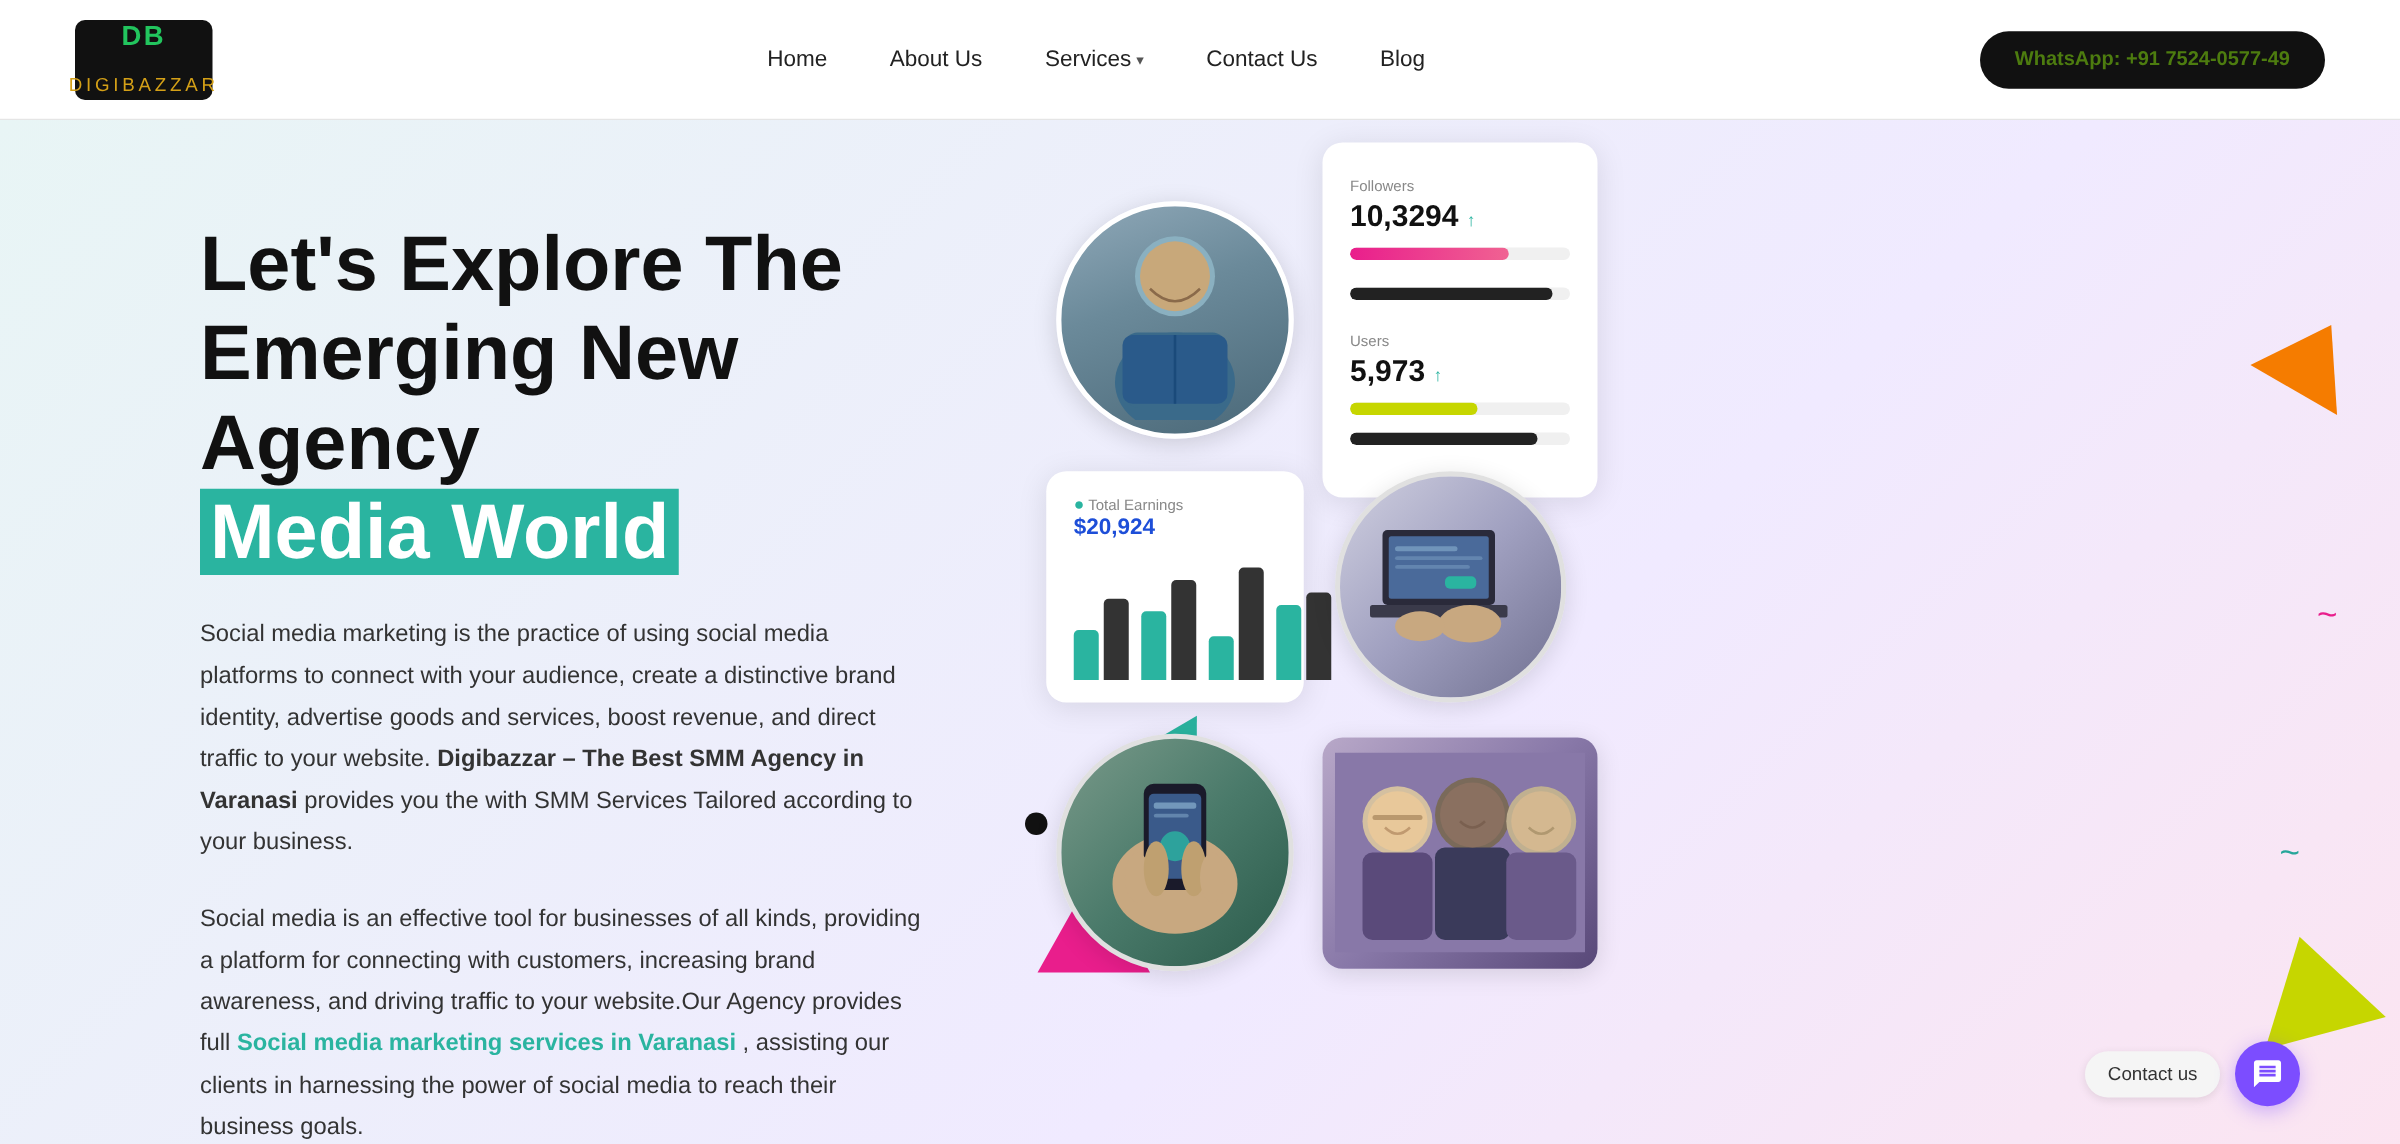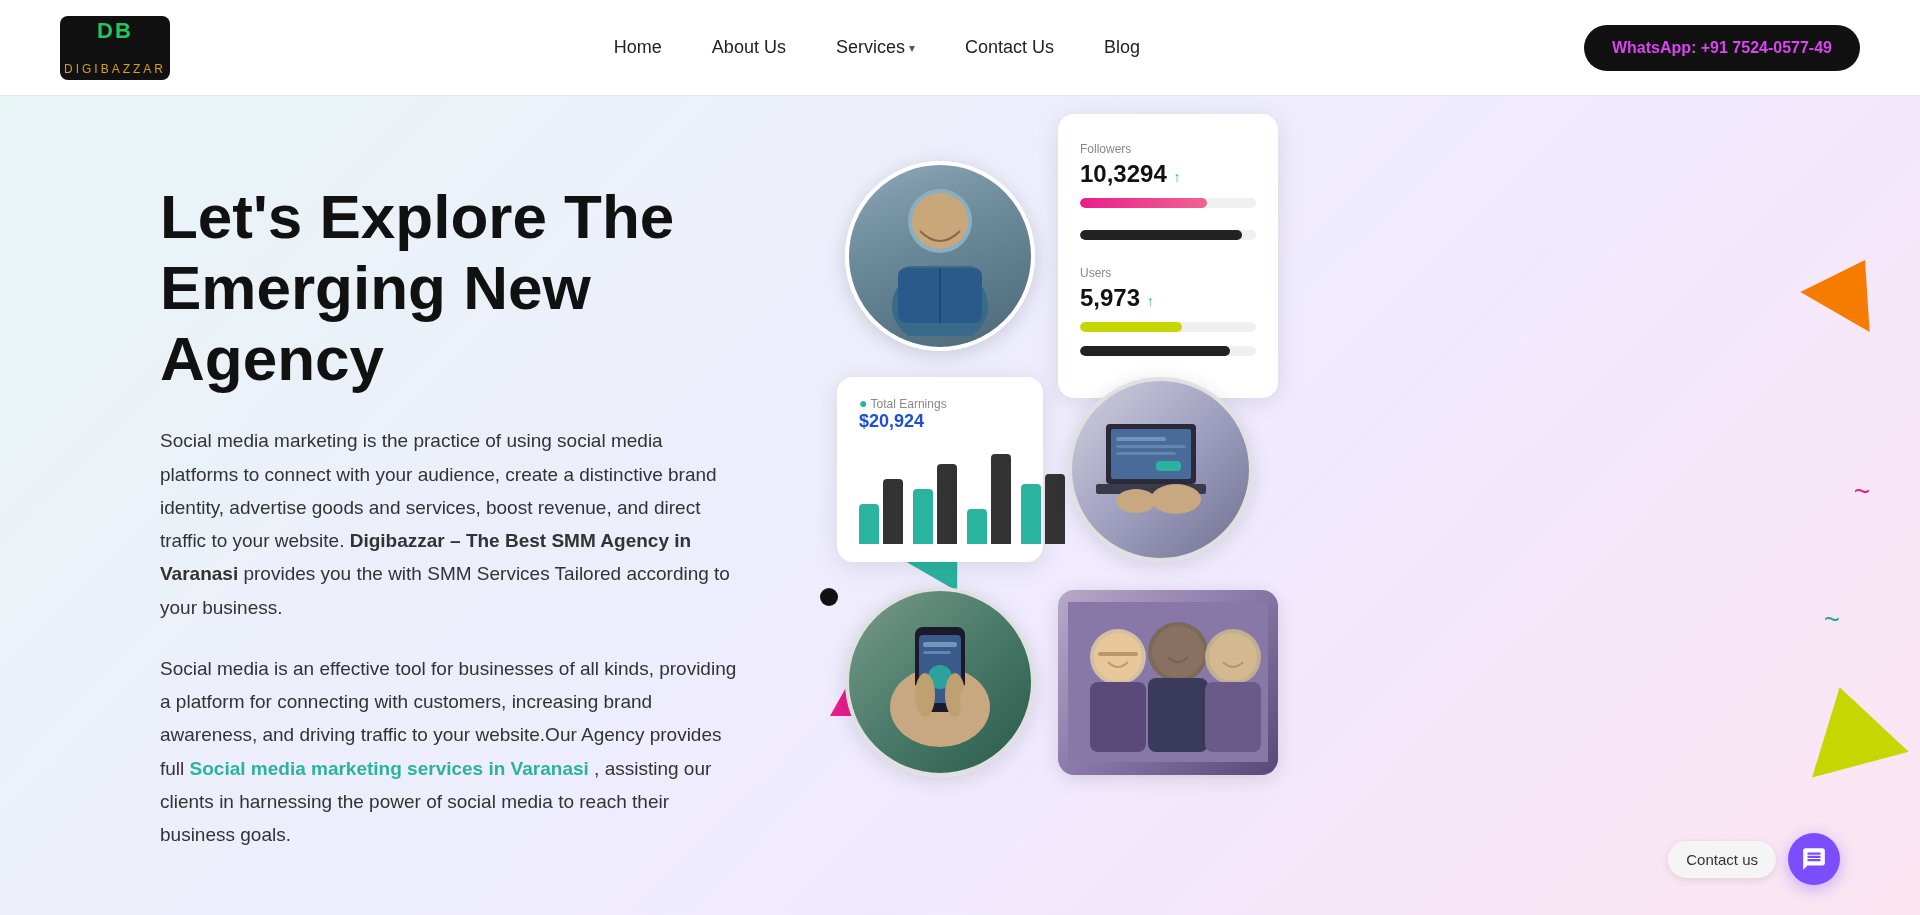--- a/index.html
+++ b/index.html
@@ -32,21 +32,21 @@
       justify-content: center;
     }
     .logo-db {
       font-size: 22px;
       font-weight: 900;
       color: #22c55e;
       letter-spacing: 2px;
       line-height: 1;
     }
     .logo-text {
-      font-size: 12px;
+      font-size: 15px;
       color: #d4a017;
       letter-spacing: 3px;
       margin-top: 20px;
     }
     .nav-links {
       display: flex;
       align-items: center;
       gap: 50px;
       list-style: none;
     }
@@ -60,21 +60,21 @@
       display: flex;
       align-items: center;
       gap: 4px;
     }
     .chevron-down {
       font-size: 12px;
       color: #555;
     }
     .whatsapp-btn {
       background: #111;
-      color: #d946ef;
+      color: #4d7c0f;
       border: none;
       border-radius: 30px;
       padding: 14px 28px;
       font-size: 16px;
       font-weight: 600;
       cursor: pointer;
       white-space: nowrap;
     }
 
     
@@ -332,20 +332,21 @@
 
   <button class="whatsapp-btn">WhatsApp: +91 7524-0577-49</button>
 </nav>
 
 <section class="hero">
 
   <div class="hero-left">
     <h1 class="hero-title">
       <span>Let's Explore The</span><br>
       <span>Emerging New Agency</span><br>
+      <span class="highlight-bg">Media World</span>
     </h1>
 
     <p class="hero-desc">
       <span>Social media marketing is the practice of using social media platforms to connect with your audience, create a distinctive brand identity, advertise goods and services, boost revenue, and direct traffic to your website.</span>
       <strong> <span>Digibazzar –</span> <span>The</span> <span>Best SMM Agency in Varanasi</span></strong>
       <span>provides you the with SMM Services Tailored according to your business.</span>
     </p>
 
     <p class="hero-desc2">
       <span>Social media is an effective tool for businesses of all kinds, providing a platform for connecting with customers, increasing brand awareness, and driving traffic to your website.Our Agency provides full</span>

